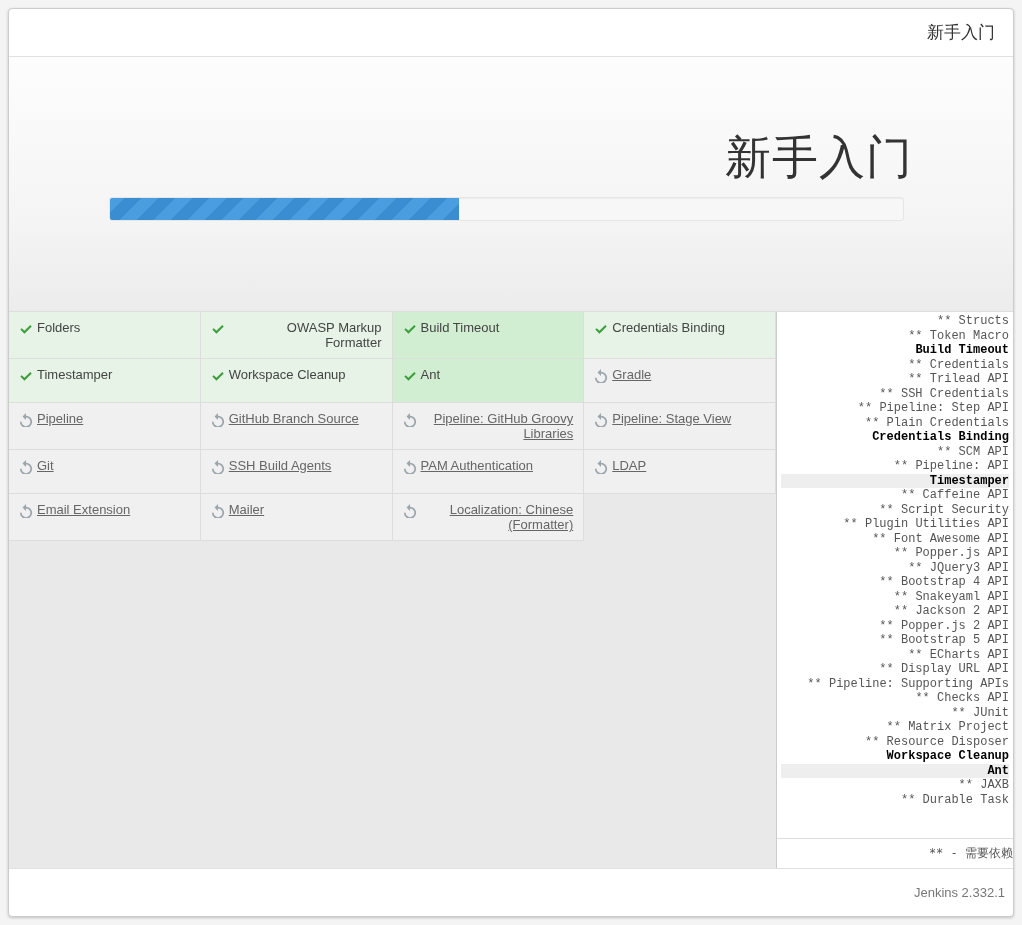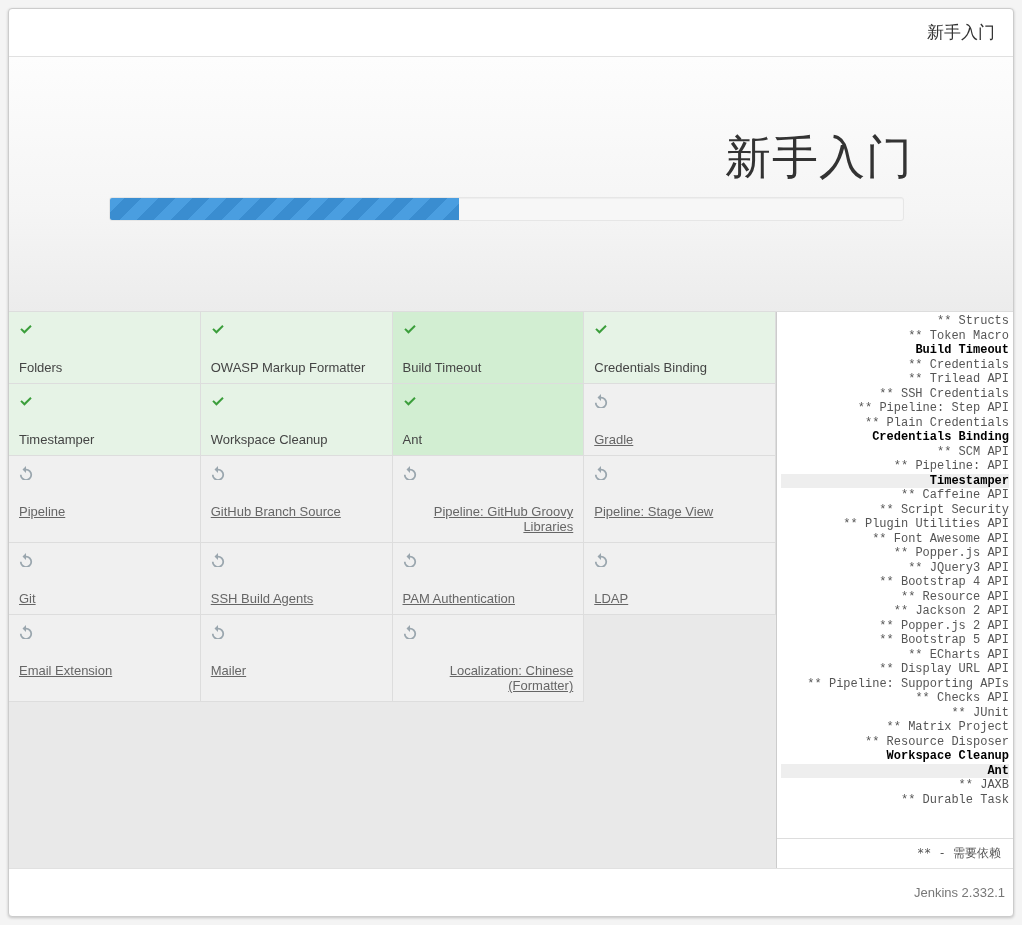--- a/index.html
+++ b/index.html
@@ -67,26 +67,25 @@
     grid-template-columns: repeat(4, 1fr);
     grid-auto-rows: min-content;
     align-content: start;
   }
   .plugin-cell {
     border-right: 1px solid #ddd;
     border-bottom: 1px solid #ddd;
     padding: 8px 10px 8px 10px;
     display: flex;
     align-items: flex-start;
-    gap: 24px;
+    gap: 4px;
     font-size: 13px;
     color: #444;
     min-height: 44px;
     background: #fff;
-    flex-direction: column;
   }
   .plugin-cell.done { background: #e6f3e6; }
   .plugin-cell.active { background: #d2eed2; }
   .plugin-cell.pending { background: #f0f0f0; color: #666; text-decoration: underline; }
   .ic { width: 14px; height: 14px; flex: 0 0 14px; margin-top: 2px; }
   .side {
     width: 237px;
     border-left: 1px solid #ccc;
     background: #fff;
     display: flex;
@@ -101,21 +100,21 @@
     padding: 2px 4px;
     line-height: 14.5px;
     flex: 1;
     white-space: nowrap;
   }
   .side-scroll div.dep::before { content: "** "; }
   .side-scroll div.hdr { color: #000; font-weight: bold; }
   .side-scroll div.hdr.active { background: #eee; }
   .side-legend {
     border-top: 1px solid #ddd;
-    padding: 6px 12px;
+    padding: 6px 0;
     font-family: SimSun, "NSimSun", Consolas, monospace;
     font-size: 12px;
     color: #555;
   }
   .modal-footer {
     border-top: 1px solid #e1e1e1;
     padding: 16px 8px;
     font-size: 13px;
     color: #777;
   }
@@ -271,21 +270,21 @@
           <div class="dep">SCM API</div>
           <div class="dep">Pipeline: API</div>
           <div class="hdr active">Timestamper</div>
           <div class="dep">Caffeine API</div>
           <div class="dep">Script Security</div>
           <div class="dep">Plugin Utilities API</div>
           <div class="dep">Font Awesome API</div>
           <div class="dep">Popper.js API</div>
           <div class="dep">JQuery3 API</div>
           <div class="dep">Bootstrap 4 API</div>
-          <div class="dep">Resource API</div>
+          <div class="dep">Snakeyaml API</div>
           <div class="dep">Jackson 2 API</div>
           <div class="dep">Popper.js 2 API</div>
           <div class="dep">Bootstrap 5 API</div>
           <div class="dep">ECharts API</div>
           <div class="dep">Display URL API</div>
           <div class="dep">Pipeline: Supporting APIs</div>
           <div class="dep">Checks API</div>
           <div class="dep">JUnit</div>
           <div class="dep">Matrix Project</div>
           <div class="dep">Resource Disposer</div>

